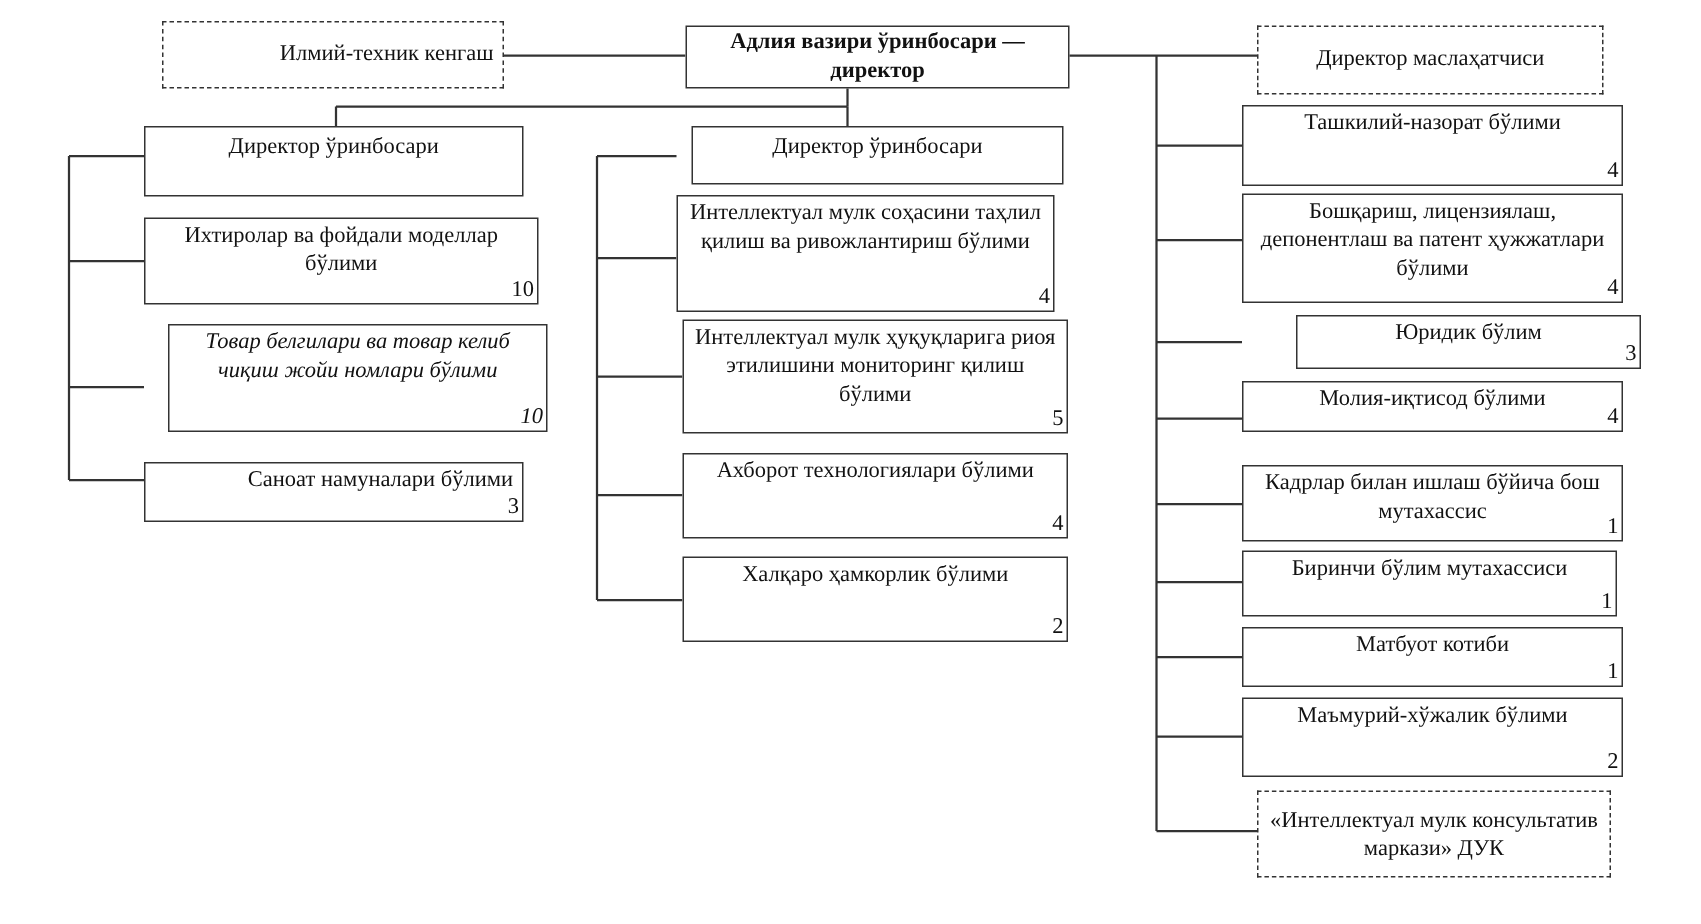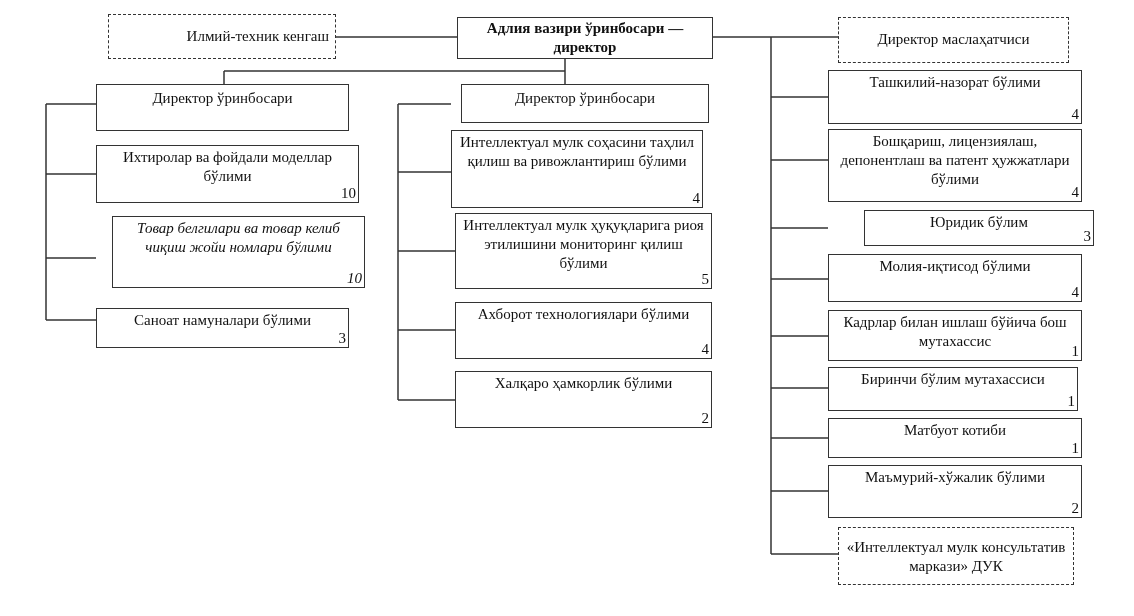--- a/index.html
+++ b/index.html
@@ -69,21 +69,21 @@
   <span class="title">Директор ўринбосари</span>
 </div>
 <div class="box" style="left:96px; top:145px; width:263px; height:58px;">
   <span class="title">Ихтиролар ва фойдали моделлар бўлими</span>
   <span class="count">10</span>
 </div>
 <div class="box" style="left:112px; top:216px; width:253px; height:72px;font-style:italic;">
   <span class="title">Товар белгилари ва товар келиб чиқиш жойи номлари бўлими</span>
   <span class="count">10</span>
 </div>
-<div class="box" style="left:96px; top:308px; width:253px; height:40px;">
+<div class="box" style="left:96px; top:308px; width:253px; height:40px;text-align:right;">
   <span class="title">Саноат намуналари бўлими</span>
   <span class="count">3</span>
 </div>
 
 <div class="box" style="left:461px; top:84px; width:248px; height:39px; padding-top:4px;">
   <span class="title">Директор ўринбосари</span>
 </div>
 <div class="box" style="left:451px; top:130px; width:252px; height:78px;">
   <span class="title">Интеллектуал мулк соҳасини таҳлил қилиш ва ривожлантириш бўлими</span>
   <span class="count">4</span>
@@ -106,21 +106,21 @@
   <span class="count">4</span>
 </div>
 <div class="box" style="left:828px; top:129px; width:254px; height:73px;">
   <span class="title">Бошқариш, лицензиялаш, депонентлаш ва патент ҳужжатлари бўлими</span>
   <span class="count">4</span>
 </div>
 <div class="box" style="left:828px; top:210px; width:230px; height:36px;margin-left:36px;">
   <span class="title">Юридик бўлим</span>
   <span class="count">3</span>
 </div>
-<div class="box" style="left:828px; top:254px; width:254px; height:48px;">
+<div class="box" style="left:828px; top:254px; width:254px; height:34px;">
   <span class="title">Молия-иқтисод бўлими</span>
   <span class="count">4</span>
 </div>
 <div class="box" style="left:828px; top:310px; width:254px; height:51px;">
   <span class="title">Кадрлар билан ишлаш бўйича бош мутахассис</span>
   <span class="count">1</span>
 </div>
 <div class="box" style="left:828px; top:367px; width:250px; height:44px;">
   <span class="title">Биринчи бўлим мутахассиси</span>
   <span class="count">1</span>

